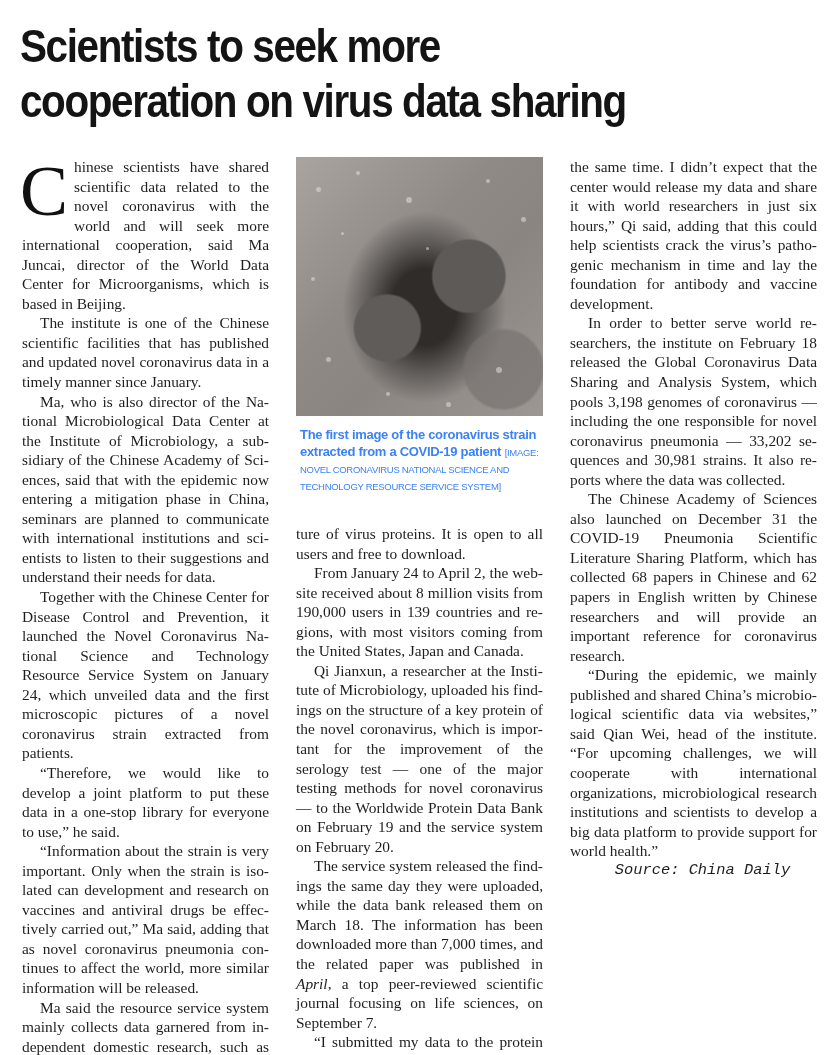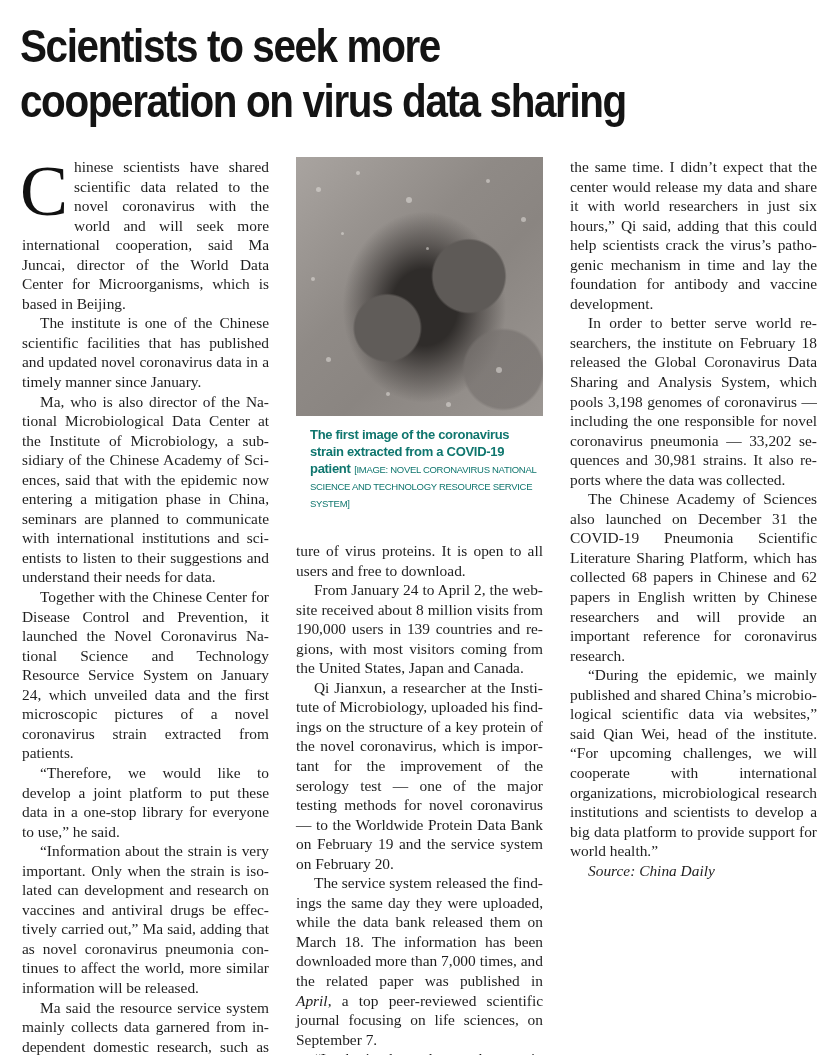--- a/index.html
+++ b/index.html
@@ -30,27 +30,27 @@
     width: 247px; height: 259px; position: relative; overflow: hidden;
     background:
       radial-gradient(circle at 70% 46%, #5e5a57 0 16%, rgba(0,0,0,0) 17%),
       radial-gradient(circle at 37% 66%, #605c59 0 14%, rgba(0,0,0,0) 15%),
       radial-gradient(circle at 84% 82%, rgba(120,115,112,0.7) 0 13%, rgba(0,0,0,0) 14%),
       radial-gradient(ellipse at 52% 58%, #2f2c2a 0 18%, rgba(60,56,54,0.6) 30%, rgba(0,0,0,0) 45%),
       linear-gradient(135deg, #a9a4a0 0%, #8f8a86 40%, #8a8581 60%, #9c9793 100%);
   }
   .photo .speck { position: absolute; border-radius: 50%; background: rgba(225,222,218,0.55); }
   .caption {
-    margin: 10px 0 0 14px; font-family: "Liberation Sans", sans-serif; font-size: 13px; line-height: 17px;
-    color: #0f766e; text-align: left;
+    margin: 10px 0 0 4px; font-family: "Liberation Sans", sans-serif; font-size: 13px; line-height: 17px;
+    color: #3b82f6; text-align: left;
   }
   .caption .cap-bold { font-weight: bold; letter-spacing: -0.3px; }
   .caption .credit { font-size: 9.5px; letter-spacing: -0.3px; text-transform: uppercase; line-height: 13px; }
   .col2-text { margin-top: 30px; }
-  .source { text-align: left; font-style: italic; margin-top: 0; }
+  .source { text-align: center; font-style: italic; margin-top: 0; font-family: Liberation Mono, monospace; }
 </style>
 </head>
 <body>
 
 <h1 class="headline">
   <span>Scientists to seek more</span>
   <span>cooperation on virus data sharing</span>
 </h1>
 
 <div class="col" id="col1">

